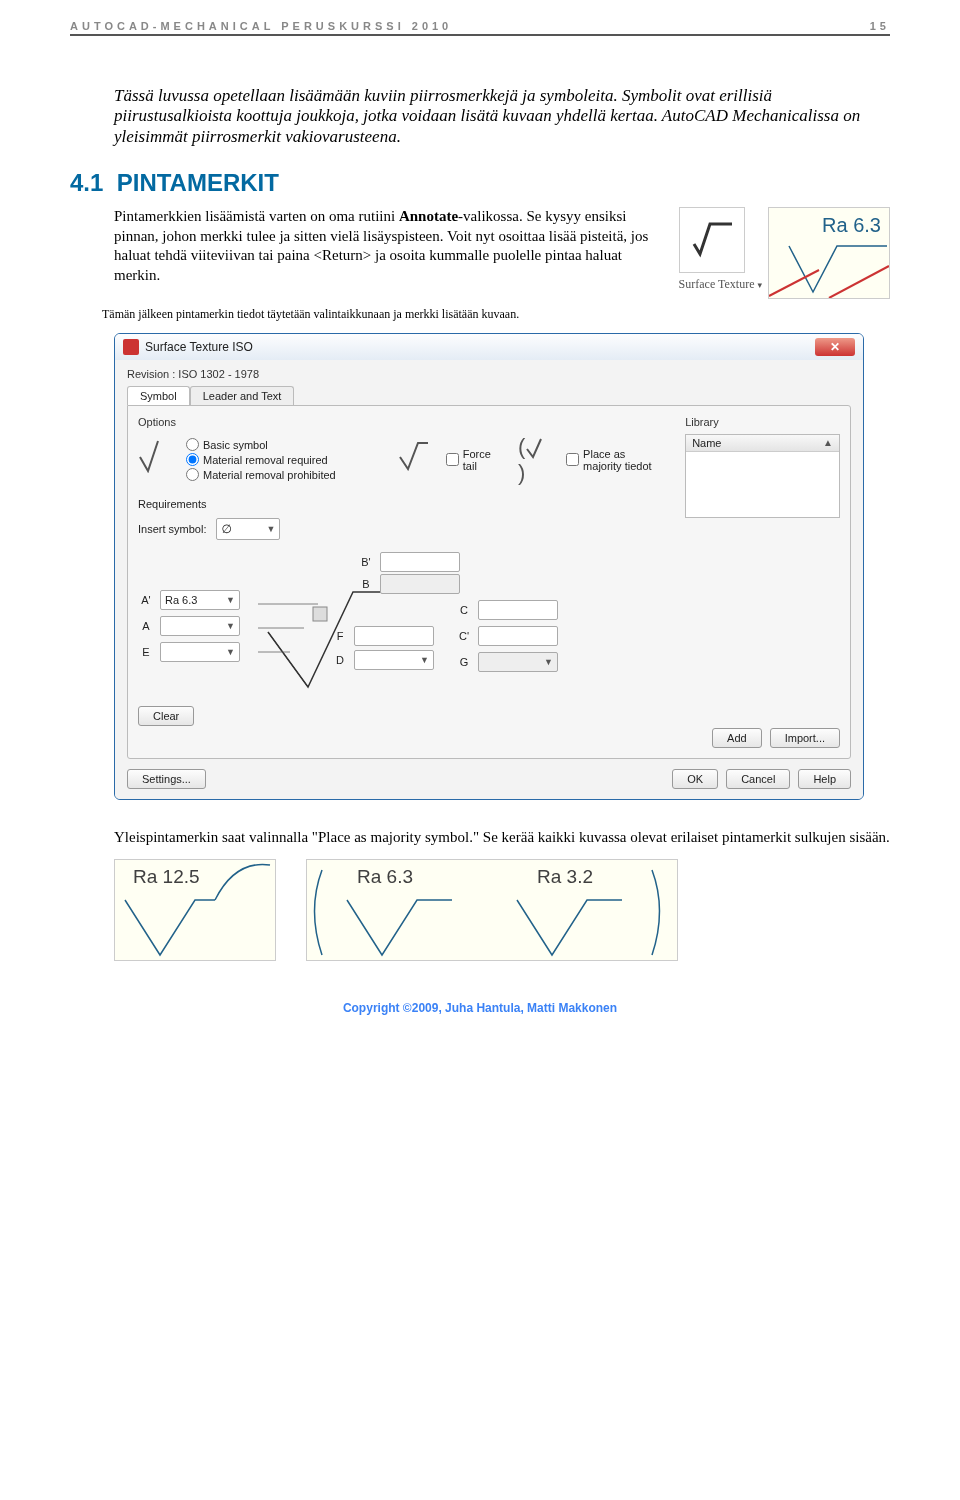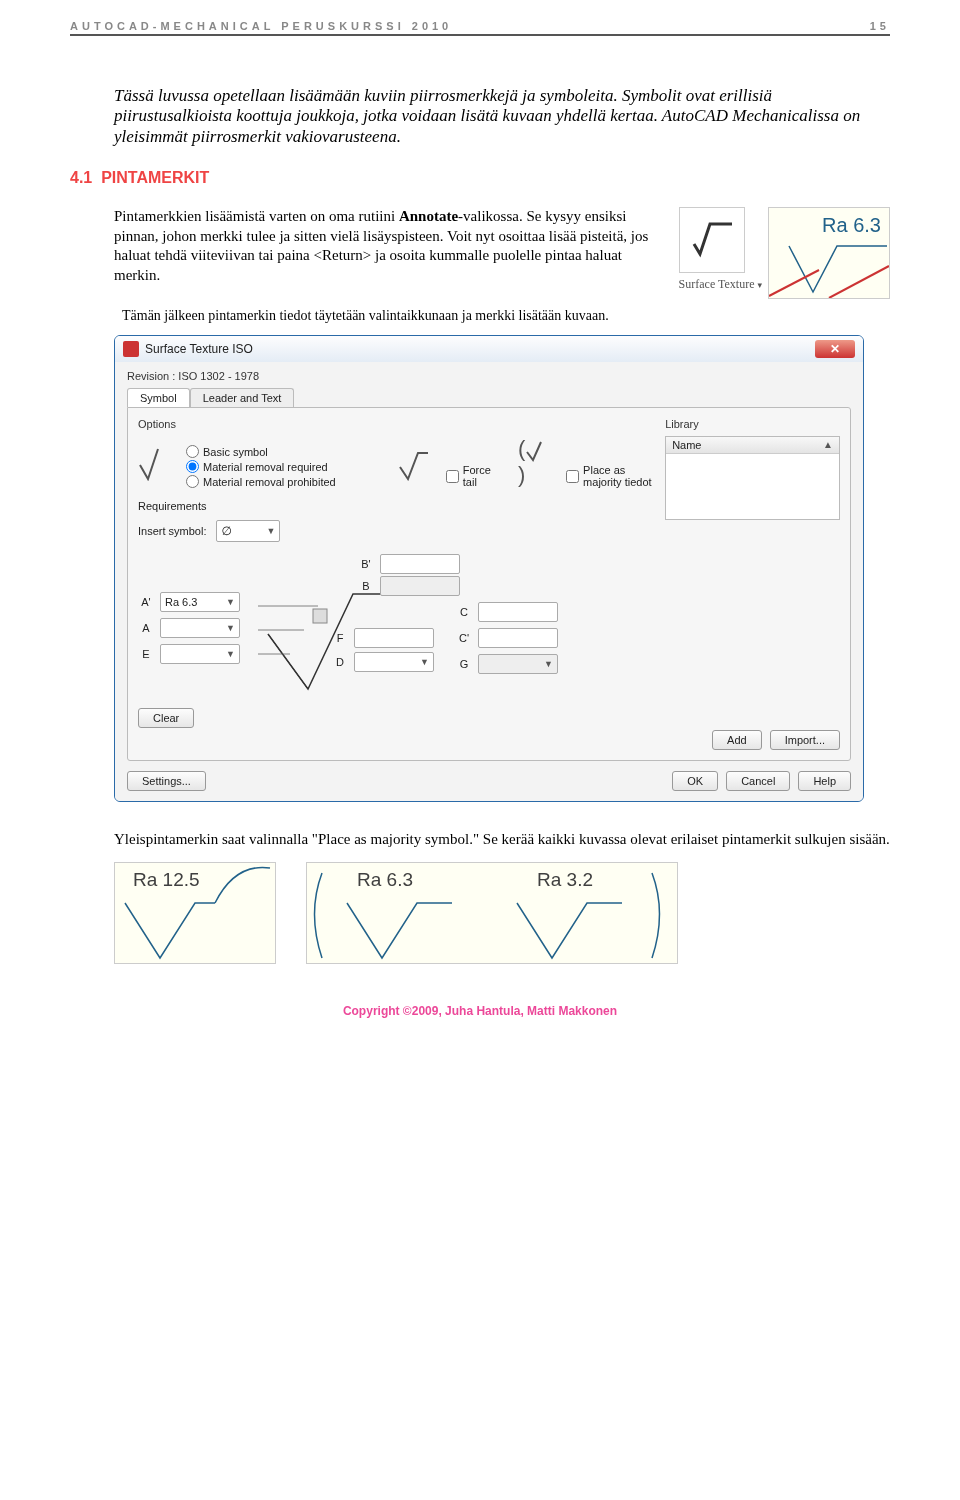--- a/index.html
+++ b/index.html
@@ -34,24 +34,24 @@
   .intro {
     font-style: italic;
     font-family: Georgia, serif;
     font-size: 17px;
     margin-left: 44px;
     margin-bottom: 22px;
     line-height: 1.2;
   }
   .section-title {
     font-family: Arial, sans-serif;
-    font-size: 16px;
+    font-size: 24px;
     font-weight: 900;
-    color: #ef4444;
-    margin-bottom: 20px;
+    color: #0369a1;
+    margin-bottom: 10px;
   }
   .body-row {
     display: flex;
     gap: 16px;
     margin-left: 44px;
     margin-bottom: 8px;
   }
   .body-text {
     font-size: 15px;
     line-height: 1.3;
@@ -83,22 +83,22 @@
     position: relative;
   }
   .ra63-label {
     position: absolute;
     top: 6px; right: 8px;
     color: #22628a;
     font-size: 20px;
     font-family: Arial, sans-serif;
   }
   .after-text {
-    font-size: 14px;
-    margin-left: 52px;
+    font-size: 12px;
+    margin-left: 32px;
     margin-bottom: 10px;
     line-height: 1.3;
   }
   
   .dialog-wrap {
     margin-left: 44px;
     width: 750px;
     margin-bottom: 28px;
   }
   .dlg-outer {
@@ -161,32 +161,32 @@
   }
   .tab.active { background: #fff; }
   .tab-content {
     border: 1px solid #bbb;
     background: #f6f6f6;
     padding: 10px 10px;
     border-radius: 0 3px 3px 3px;
   }
   .two-col {
     display: flex;
-    gap: 12px;
+    gap: 32px;
   }
   .left-col { flex: 1.6; }
   .right-col { flex: 1; }
   .grp-label {
     font-size: 11px;
     color: #333;
     margin-bottom: 6px;
   }
   .options-row {
     display: flex;
-    align-items: flex-end;
+    align-items: center;
     gap: 18px;
   }
   .sym-big {
     font-size: 28px;
     color: #444;
     width: 34px;
     text-align: center;
   }
   .radio-stack {
     display: flex;
@@ -331,21 +331,21 @@
     color: #404040;
     font-size: 19px;
     font-family: Arial, sans-serif;
   }
   .footer {
     text-align: center;
     font-family: Arial, sans-serif;
     font-size: 12px;
     font-weight: bold;
     margin-top: 40px;
-    color: #ec4899;
+    color: #3b82f6;
   }
 </style>
 </head>
 <body>
 
 <div class="page">
   <div class="header">
     <span>AUTOCAD-MECHANICAL PERUSKURSSI 2010</span>
     <span>15</span>
   </div>

